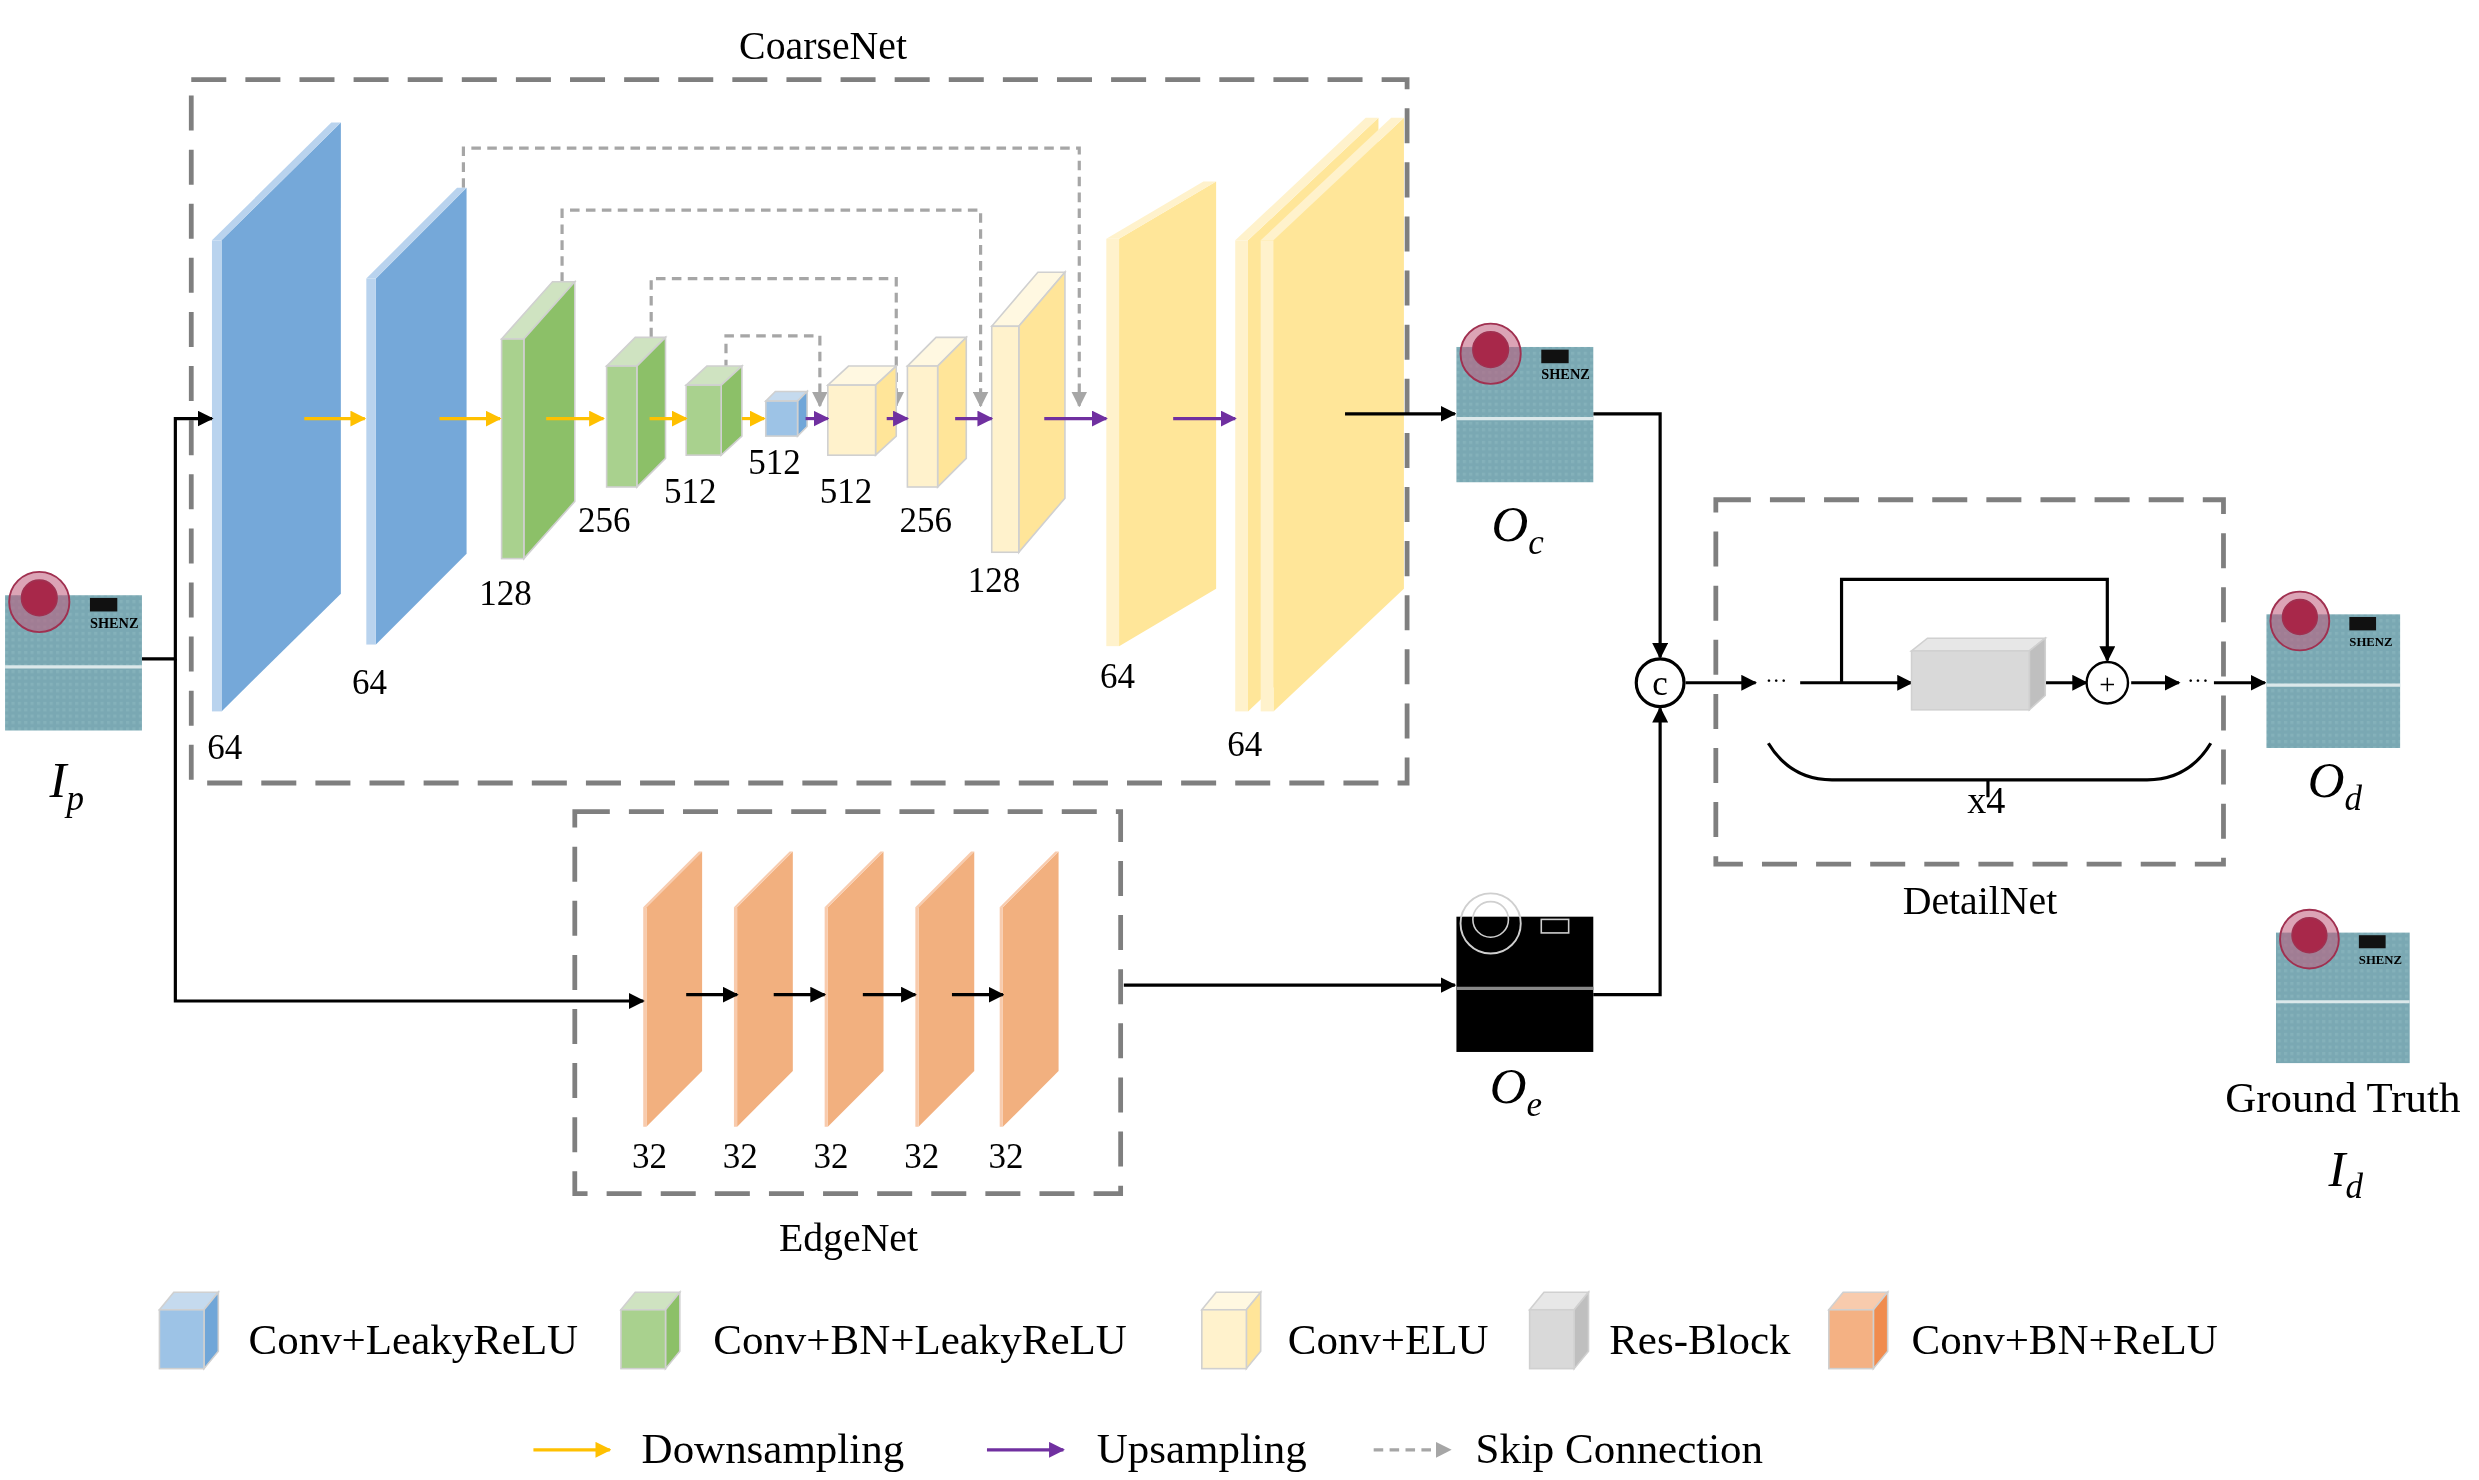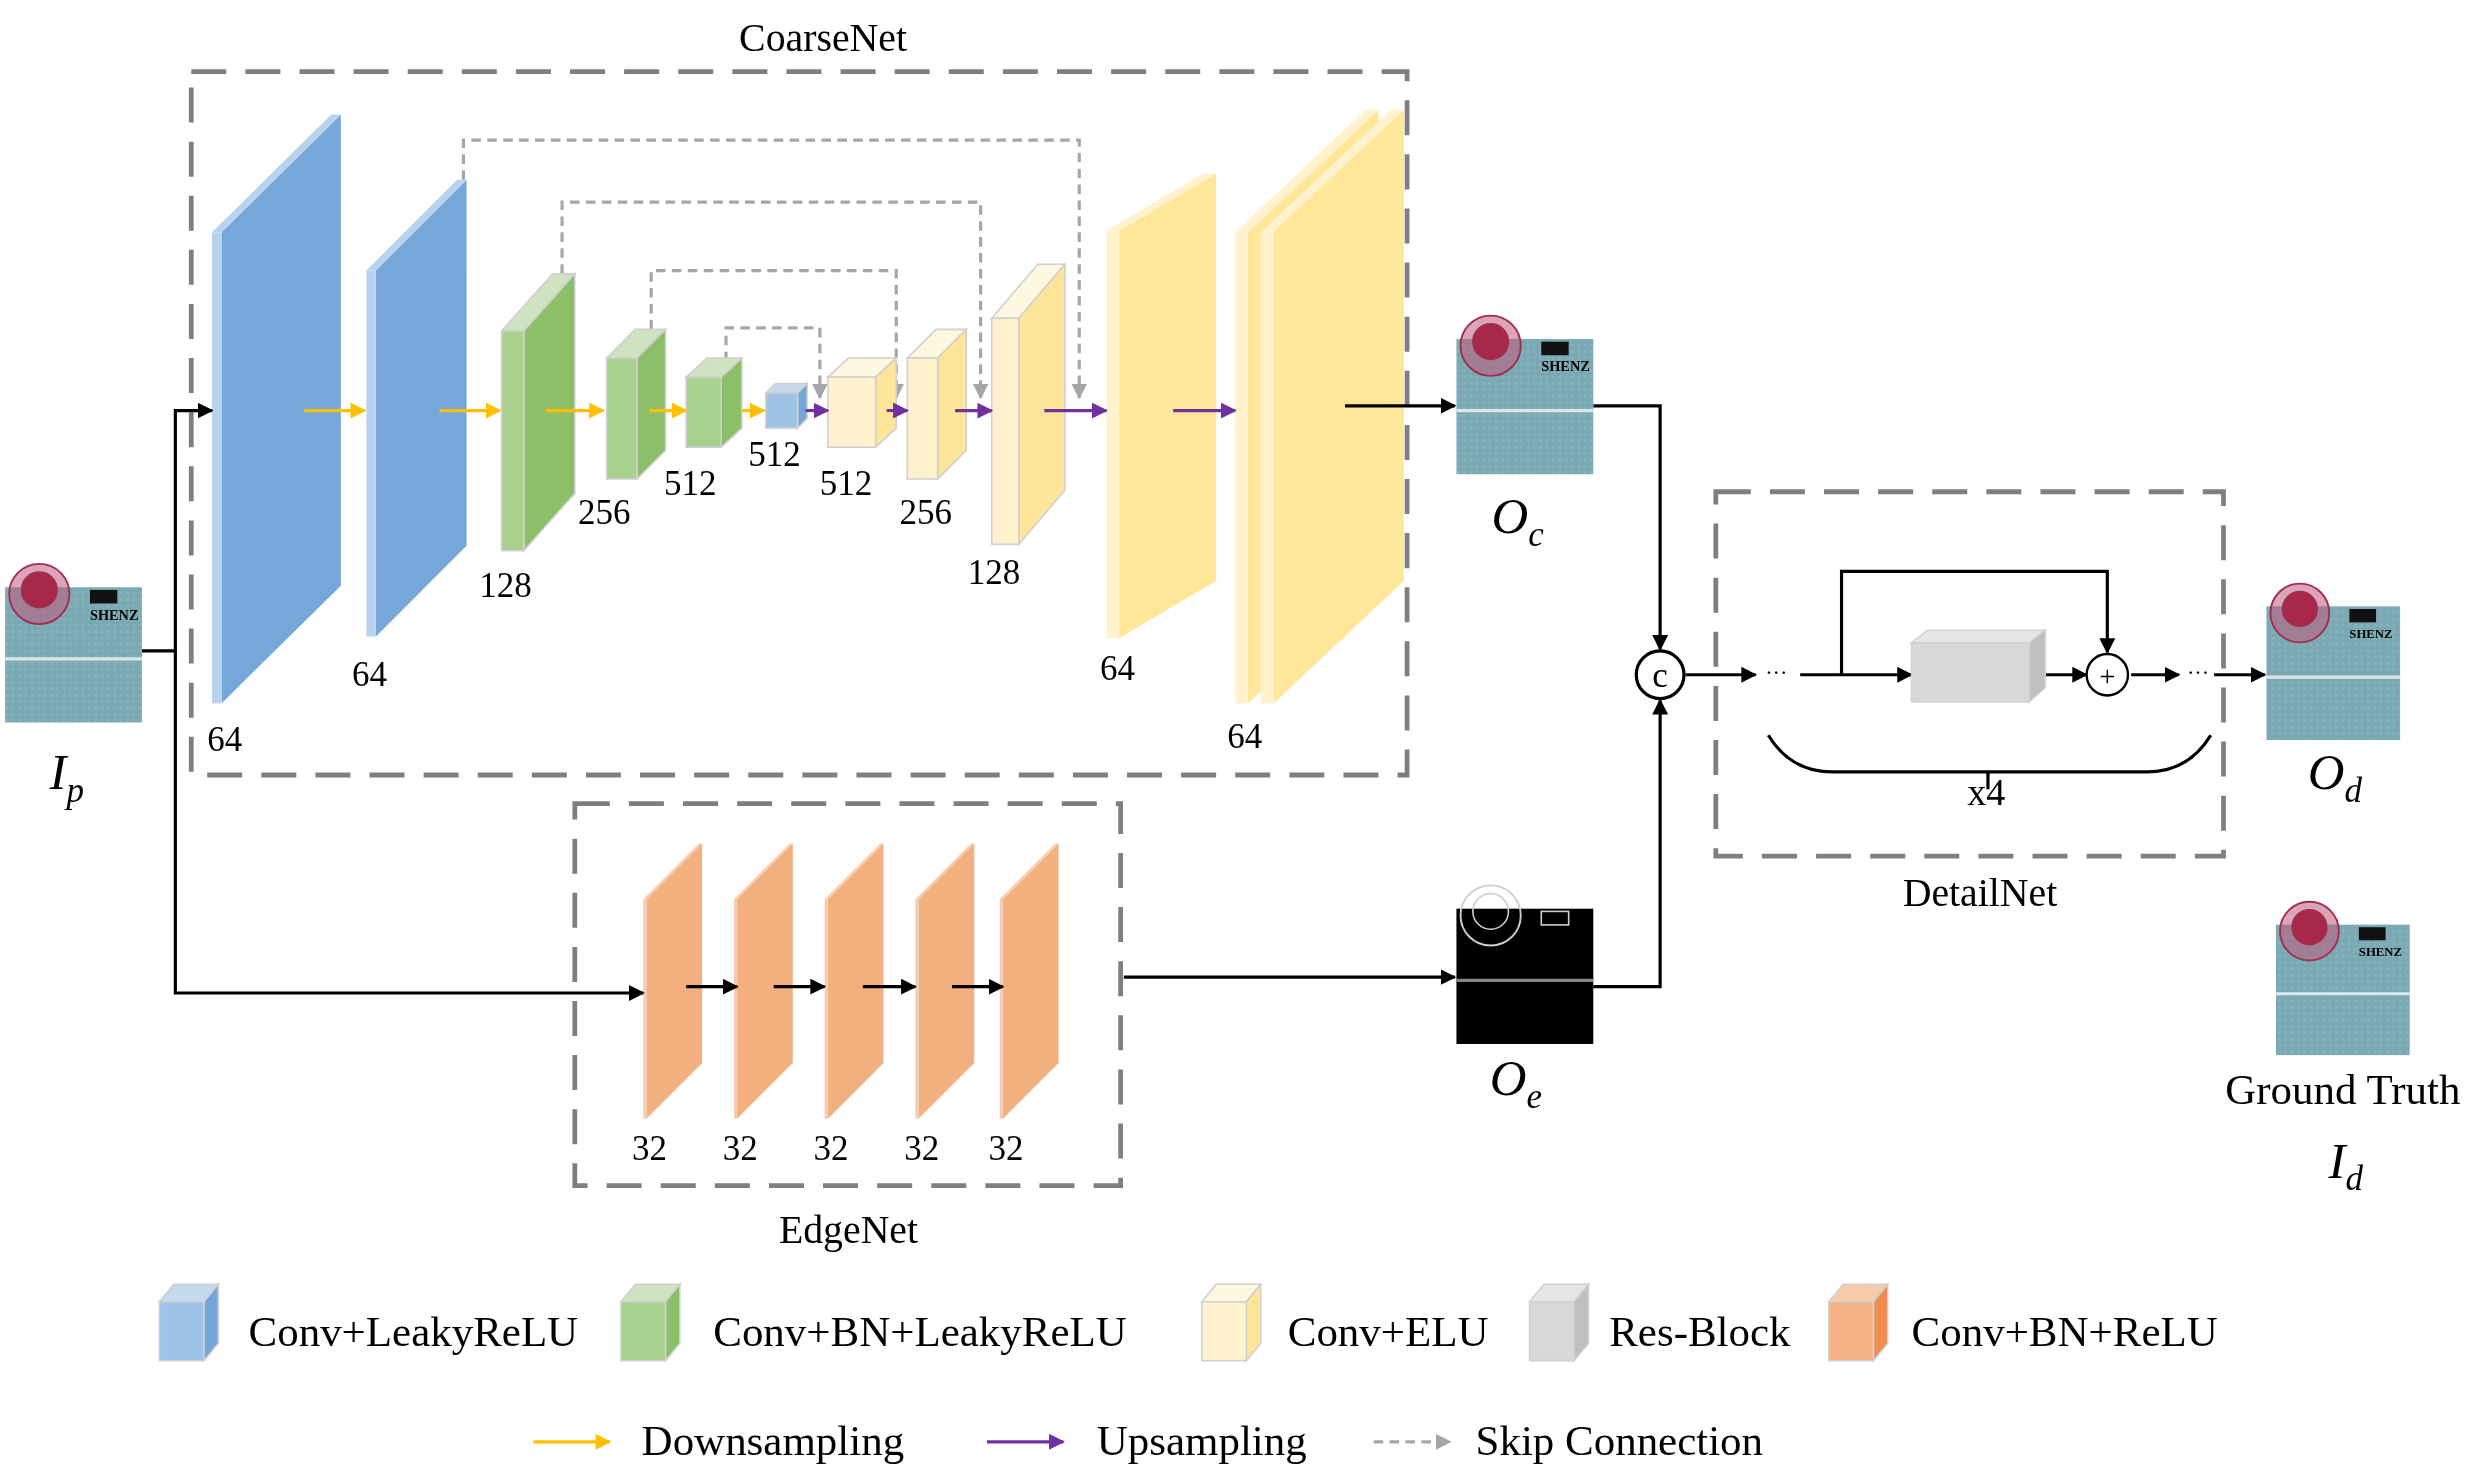--- a/index.html
+++ b/index.html
@@ -1,17 +1,17 @@
 <!DOCTYPE html>
 <html><head>
 <meta charset="utf-8">
 <style>
   html, body { margin: 0; padding: 0; background: #ffffff; }
   body { width: 2480px; height: 1480px; overflow: hidden; }
-  #stage { position: absolute; left: 0; top: 0; width: 2480px; height: 1281px; }
+  #stage { position: absolute; left: 0; top: 8px; width: 2480px; height: 1281px; }
   svg text { font-family: "Liberation Serif", "DejaVu Serif", serif; fill: #000; }
   .title { font-size: 25px; }
   .math { font-style: italic; font-size: 32px; }
   .sub { font-style: italic; font-size: 22px; }
   .gt { font-size: 27px; }
 </style>
 </head>
 <body>
 
 <div id="stage">

